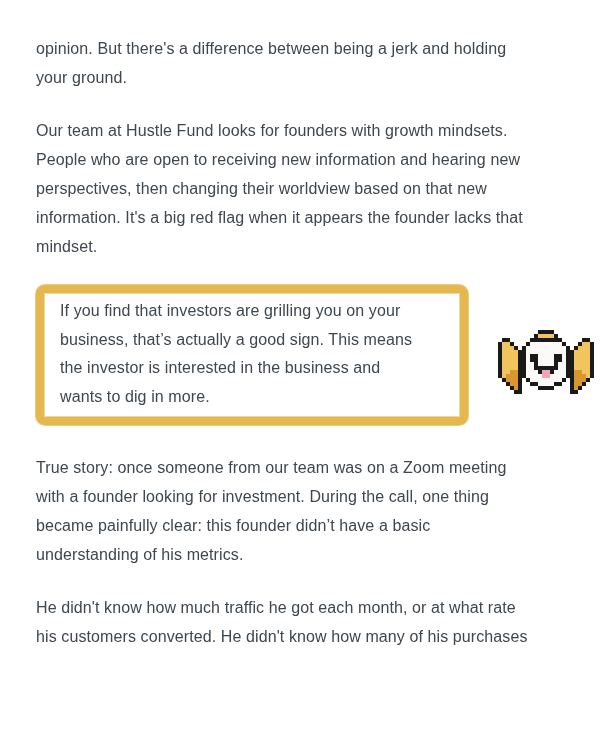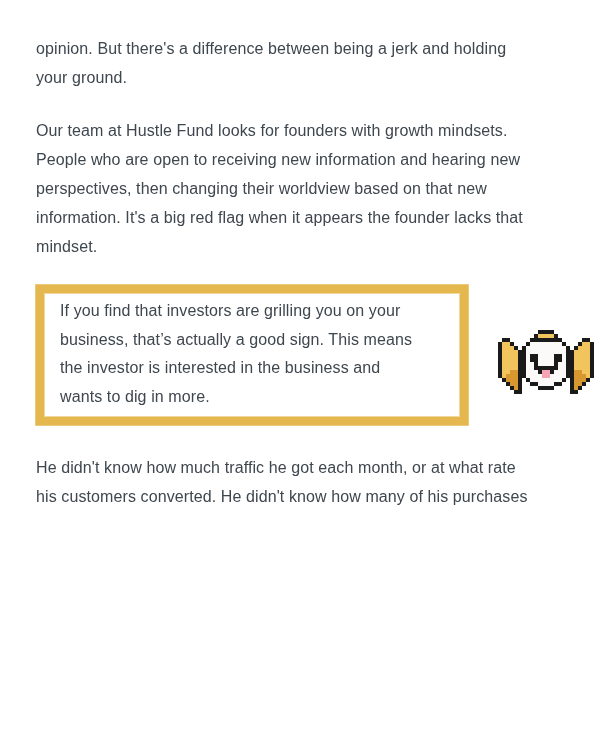--- a/index.html
+++ b/index.html
@@ -25,21 +25,21 @@
     display: flex;
     align-items: center;
     margin: 20px 0 28px 0;
   }
   .callout {
     box-sizing: border-box;
     width: 432px;
     flex-shrink: 0;
     background: #ffffff;
     border: 8px solid #e4b74f;
-    border-radius: 0;
+    border-radius: 9px;
     padding: 4px 12px 6px 16px;
     box-shadow: 0 0 0 1px #eccb7c, inset 0 0 0 1px #f0d79a;
   }
   .callout-text {
     margin: 0;
     font-size: 16px;
     line-height: 28.5px;
     letter-spacing: 0.1px;
     white-space: pre-line;
   }
@@ -352,17 +352,21 @@
           <rect x="80" y="56" width="4" height="4" fill="#1a1a1a"></rect>
           <rect x="16" y="60" width="4" height="4" fill="#1a1a1a"></rect>
           <rect x="20" y="60" width="4" height="4" fill="#1a1a1a"></rect>
           <rect x="72" y="60" width="4" height="4" fill="#1a1a1a"></rect>
           <rect x="76" y="60" width="4" height="4" fill="#1a1a1a"></rect>
         </svg>
     </div>
   </div>
 
 
+  <p class="para">True story: once someone from our team was on a Zoom meeting
+with a founder looking for investment. During the call, one thing
+became painfully clear: this founder didn’t have a basic
+understanding of his metrics.</p>
 
   <p class="para">He didn't know how much traffic he got each month, or at what rate
 his customers converted. He didn't know how many of his purchases</p>
 
 </main>
 
 </body></html>

